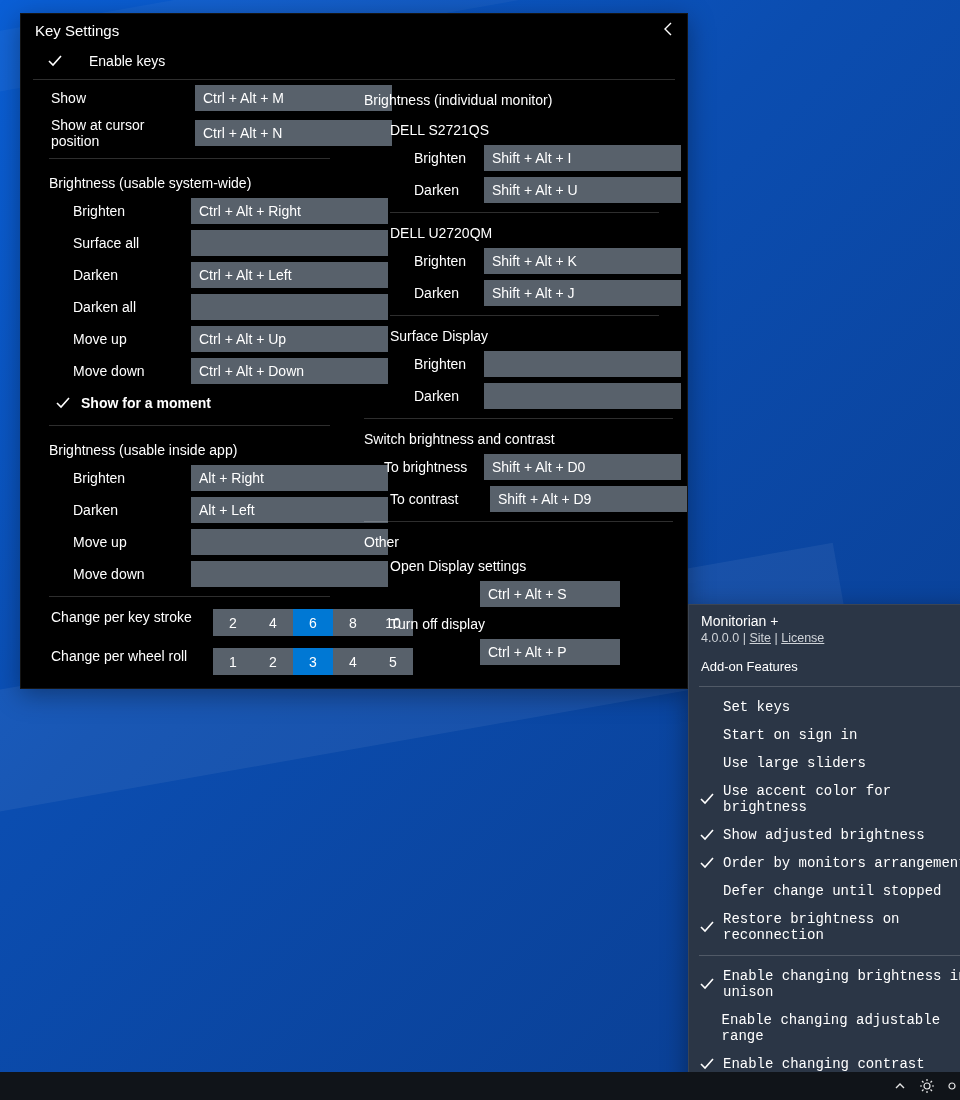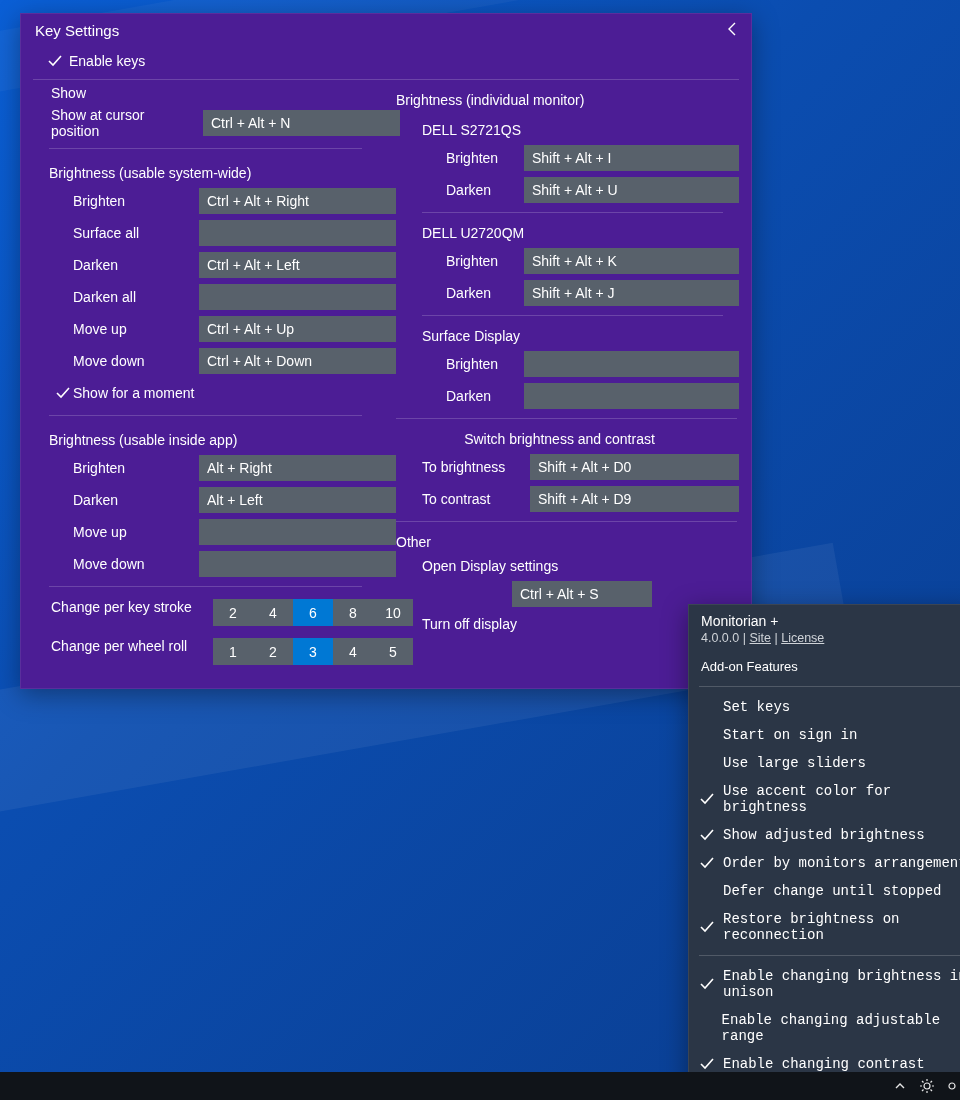--- a/index.html
+++ b/index.html
@@ -16,60 +16,60 @@
     background: rgba(255,255,255,0.06); transform: rotate(-10deg);
   }
   .bg-stripe2 {
     position: absolute; left: -60px; top: -20px; width: 700px; height: 60px;
     background: rgba(255,255,255,0.04); transform: rotate(-10deg);
   }
 
   
   .panel {
     position: absolute; left: 20px; top: 13px;
-    width: 732px; height: 676px;
-    background: #4c1d95;
+    width: 668px; height: 676px;
+    background: #000000;
     border: 1px solid rgba(255,255,255,0.08);
     box-shadow: 0 6px 24px rgba(0,0,0,0.35);
   }
   .panel-header {
     display: flex; align-items: center; justify-content: space-between;
     padding: 8px 14px 6px 14px; font-size: 15px;
   }
   .panel-header .back { width: 20px; text-align: right; cursor: pointer; }
   .panel-header .back svg { width: 10px; height: 14px; }
   .enable-row {
-    display: flex; align-items: center; gap: 6px;
+    display: flex; align-items: center; gap: 26px;
     padding: 8px 14px 10px 14px; font-size: 14px;
     border-bottom: 1px solid rgba(255,255,255,0.18);
     margin: 0 12px;
   }
 
   .cols { display: flex; padding: 2px 12px 12px 12px; gap: 16px; }
   .col { flex: 1; min-width: 0; }
 
   .sec-title { font-size: 14px; padding: 10px 16px 4px 16px; }
   .sec-title.sub { padding-left: 28px; font-size: 14px; }
   .sec-title.sub2 { padding-left: 16px; }
 
   .krow {
-    display: flex; align-items: center; gap: 8px;
+    display: flex; align-items: center; 
     padding: 3px 0 3px 40px;
   }
   .krow.ind1 { padding-left: 40px; }
   .krow.ind2 { padding-left: 52px; }
   .krow .klabel { flex: 0 0 118px; font-size: 14px; }
   .col.right .krow .klabel { flex: 0 0 70px; }
   .col.right .krow.wide .klabel { flex: 0 0 100px; }
   .kinput {
     flex: 1; height: 26px; background: #58616b; border: none; color: #fff;
     padding: 0 8px; font-size: 14px; font-family: inherit;
   }
   .kinput::placeholder { color: #cfd3d8; }
-  .chkrow { display: flex; align-items: center; gap: 2px; padding: 8px 0 8px 22px; font-size: 14px; }
+  .chkrow { display: flex; align-items: center; gap: 10px; padding: 8px 0 8px 22px; font-size: 14px; font-weight: bold; }
 
   .hr { border-top: 1px solid rgba(255,255,255,0.18); margin: 6px 16px; }
   .hr.right { margin: 6px 16px 2px 28px; }
 
   .seg-row { display: flex; align-items: flex-start; padding: 6px 0 6px 18px; gap: 14px; }
   .seg-row .seg-label { flex: 0 0 148px; font-size: 14px; }
   .seg {
     display: flex; background: #58616b;
   }
   .seg button {
@@ -131,20 +131,21 @@
           <path d="M2 8 L6 12 L14 3" stroke="#fff" stroke-width="1.6" fill="none"></path>
         </svg></span>
     <span>Enable keys</span>
   </div>
 
   <div class="cols">
 
     <div class="col">
       <div class="krow" style="padding-left:18px;">
         <div class="klabel" style="flex:0 0 144px">Show</div>
+        <input class="kinput" value="Ctrl + Alt + M" style="">
       </div>
       <div class="krow" style="padding-left:18px;">
         <div class="klabel" style="flex:0 0 144px">Show at cursor position</div>
         <input class="kinput" value="Ctrl + Alt + N" style="">
       </div>
 
       <div class="hr"></div>
       <div class="sec-title">Brightness (usable system-wide)</div>
 
       <div class="krow ind1">
@@ -251,37 +252,40 @@
             <div class="klabel">Brighten</div>
             <input class="kinput" style="">
           </div>
           <div class="krow ind2">
             <div class="klabel">Darken</div>
             <input class="kinput" style="">
           </div>
         </div>
 
       <div class="hr" style="margin:6px 2px 2px 2px;"></div>
-      <div class="sec-title sub2" style="padding-left:2px;text-align:center;">Switch brightness and contrast</div>
+      <div class="sec-title sub2" style="padding-left:2px;">Switch brightness and contrast</div>
       <div class="krow wide" style="padding-left:28px;justify-content:center;">
         <div class="klabel">To brightness</div>
         <input class="kinput" value="Shift + Alt + D0" style="">
       </div>
       <div class="krow wide" style="padding-left:28px;">
         <div class="klabel">To contrast</div>
         <input class="kinput" value="Shift + Alt + D9" style="">
       </div>
 
       <div class="hr" style="margin:6px 2px 2px 2px;"></div>
       <div class="sec-title sub2" style="padding-left:2px;">Other</div>
       <div class="sec-title sub" style="padding-top:4px;">Open Display settings</div>
       <div class="krow" style="padding-left:118px;">
         <input class="kinput" style="max-width: 140px;" value="Ctrl + Alt + S">
       </div>
       <div class="sec-title sub" style="padding-top:6px;">Turn off display</div>
+      <div class="krow" style="padding-left:118px;">
+        <input class="kinput" style="max-width: 140px;" value="Ctrl + Alt + P">
+      </div>
     </div>
   </div>
 </div>
 
 <div class="popup">
   <div class="popup-head">
     <div class="title">Monitorian +</div>
     <div class="meta">
       <span>4.0.0.0</span>
       <span> | </span><a>Site</a>

